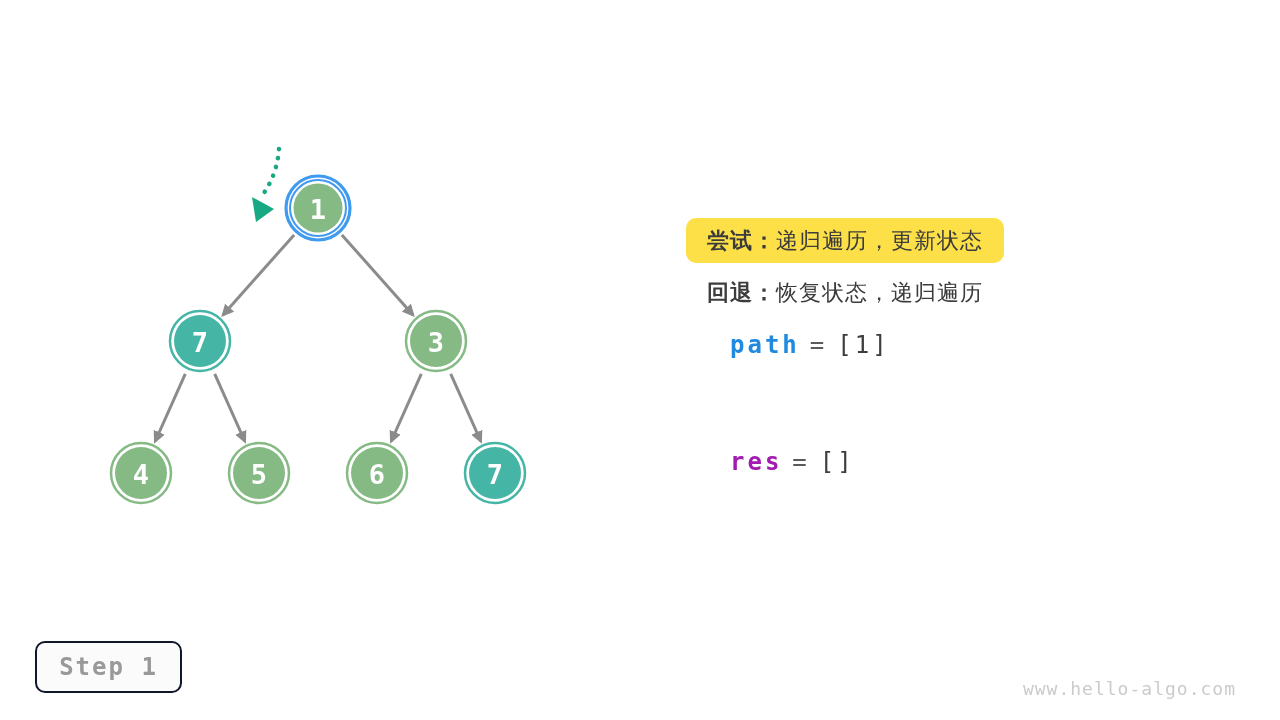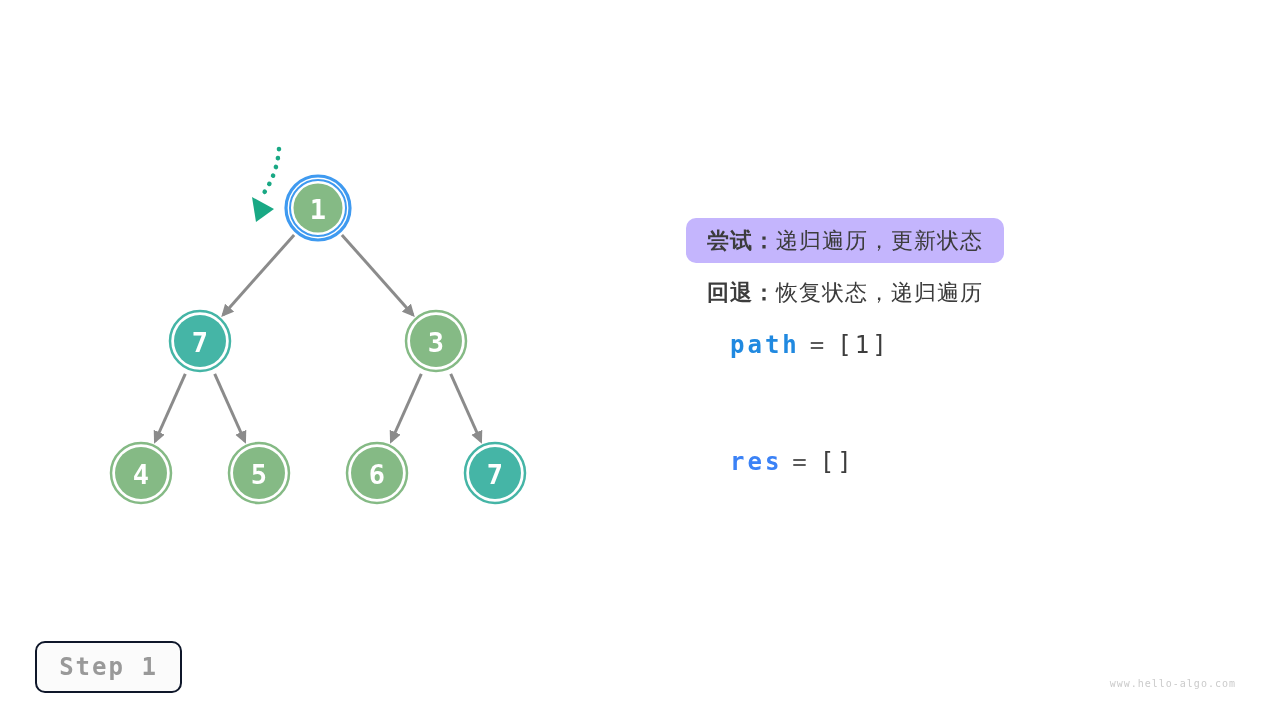--- a/index.html
+++ b/index.html
@@ -26,36 +26,36 @@
     position: absolute;
     height: 45px;
     line-height: 45px;
     padding: 0 21px;
     font-size: 22px;
     color: #3c3c3c;
     letter-spacing: 1px;
     white-space: nowrap;
   }
   .note-line.highlighted {
-    background: #c4b5fd;
+    background: #fde047;
     border-radius: 10px;
   }
   .note-label { font-weight: bold; }
 
   .code-line {
     position: absolute;
     font-family: "DejaVu Sans Mono", monospace;
     font-size: 24px;
     letter-spacing: 3px;
     white-space: nowrap;
     color: #3d3d3d;
   }
   .code-var { font-weight: bold; margin-left: 24px; }
   .code-var.blue { color: #2089e0; }
-  .code-var.teal { color: #3b82f6; }
+  .code-var.teal { color: #a21caf; }
   .code-eq { color: #5a5a5a; margin: 0 10px; }
   .code-val { color: #3d3d3d; }
 
   
   .step-box {
     position: absolute;
     left: 35px; top: 641px;
     width: 143px; height: 48px;
     background: #fbfbfb;
     border: 2px solid #0f172a;
@@ -66,21 +66,21 @@
     font-size: 24px;
     letter-spacing: 2px;
     color: #999999;
   }
 
   
   .watermark {
     position: absolute;
     right: 44px; top: 678px;
     font-family: "DejaVu Sans Mono", monospace;
-    font-size: 10px;
+    font-size: 18px;
     letter-spacing: 1px;
     color: #cbcbcb;
   }
 </style>
 </head>
 <body>
 
 <div class="canvas">
 
   <svg class="tree" width="1280" height="720" viewBox="0 0 1280 720">

